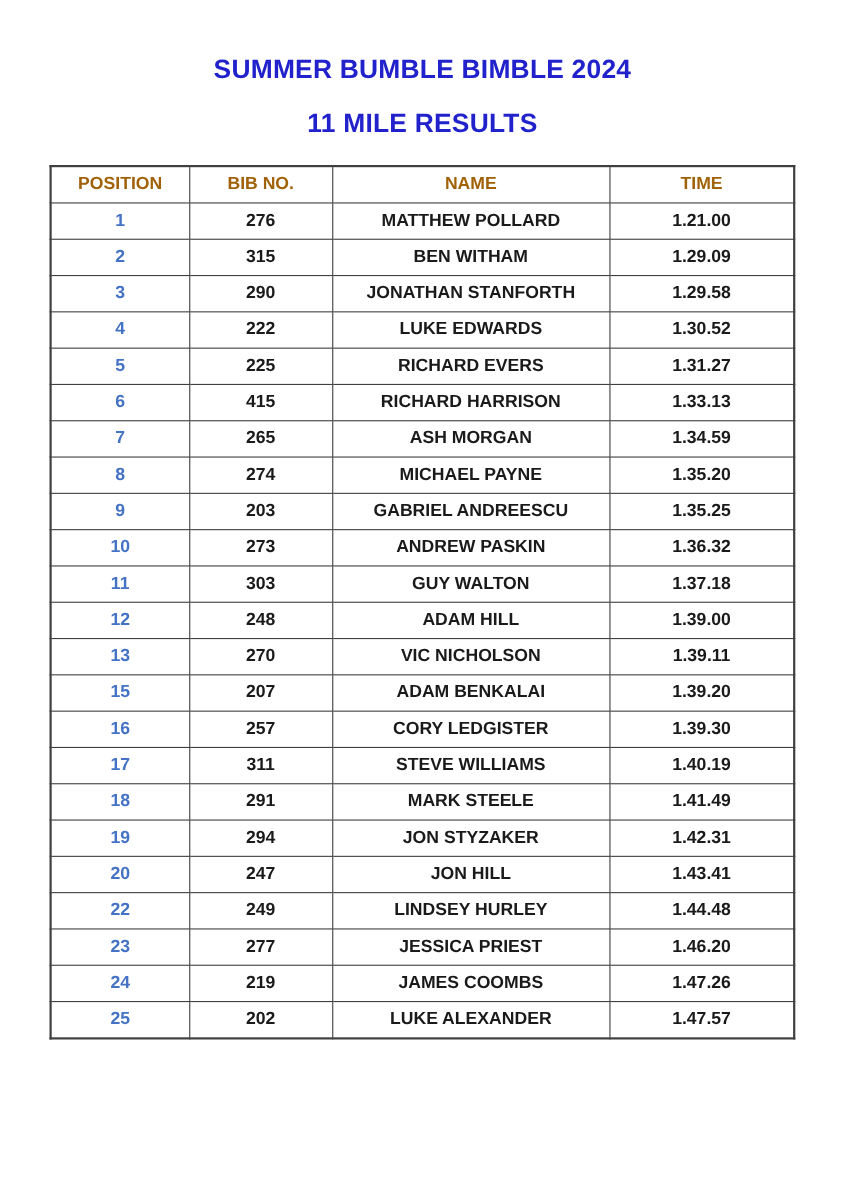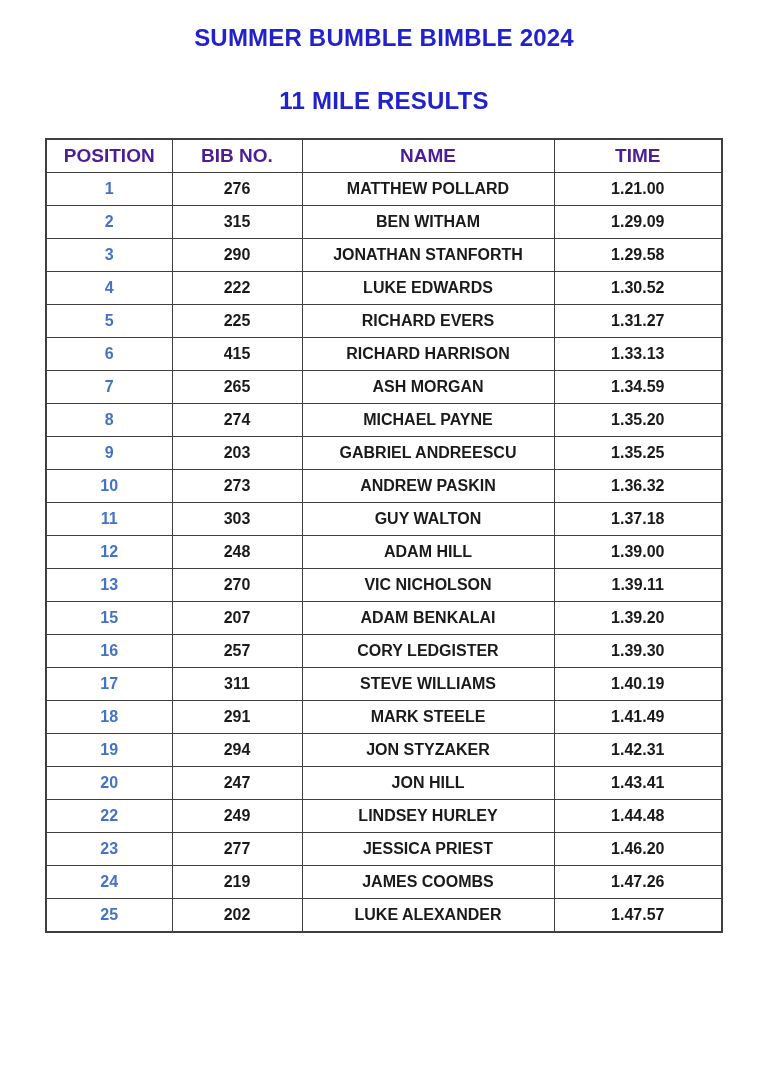--- a/index.html
+++ b/index.html
@@ -9,29 +9,29 @@
   }
   .sheet {
     position: relative;
     width: 768px;
     height: 1086px;
     background: #ffffff;
     font-family: "Liberation Sans", sans-serif;
     overflow: hidden;
   }
   .title-line1 {
-    padding-top: 24px;
+    padding-top: 50px;
     text-align: center;
     font-size: 24px;
     font-weight: bold;
     letter-spacing: 0.2px;
     color: var(--title-blue, #2222CC);
   }
   .title-line2 {
-    margin-top: 35px;
+    margin-top: 21px;
     text-align: center;
     font-size: 24px;
     font-weight: bold;
     letter-spacing: 0.2px;
     color: var(--title-blue, #2222CC);
   }
   table.results {
     margin: 23px auto 0 auto;
     width: 676px;
     border-collapse: collapse;
@@ -48,22 +48,22 @@
     height: 32px;
     padding: 0;
     text-align: center;
     vertical-align: middle;
     font-weight: bold;
     color: #1a1a1a;
     overflow: hidden;
     white-space: nowrap;
   }
   table.results th {
-    font-size: 19px;
-    color: #4c1d95;
+    font-size: 16px;
+    color: #a16207;
   }
   table.results td {
     font-size: 16px;
   }
   table.results td.pos {
     color: var(--position-blue, #4472C4);
   }
 </style>
 </head>
 <body>

